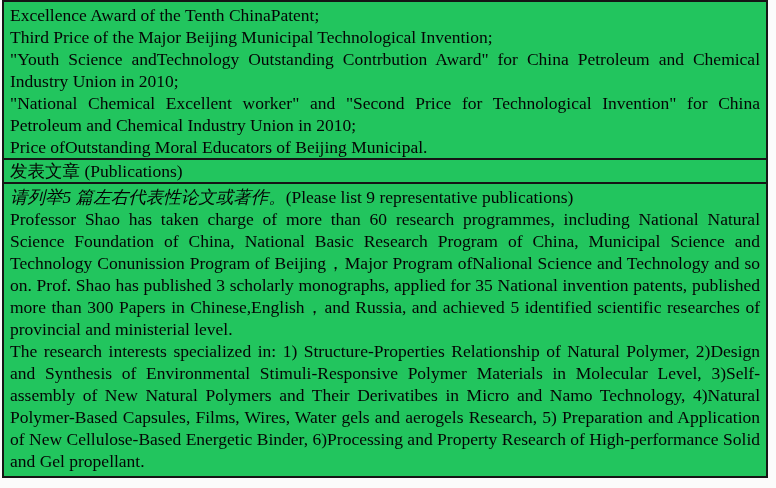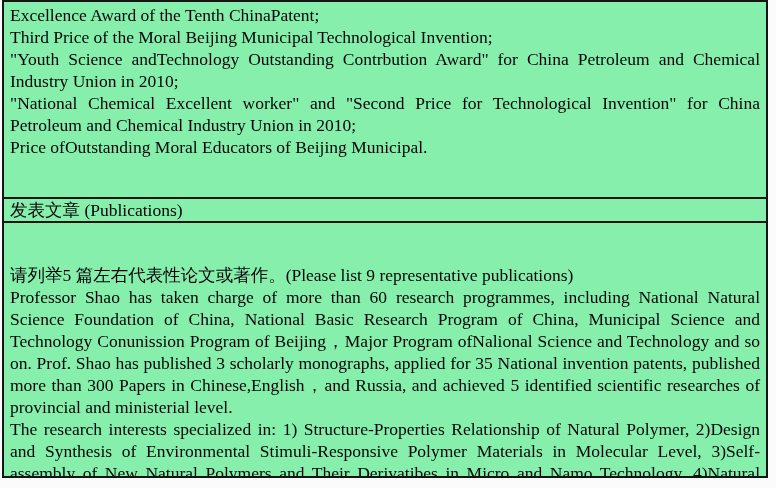--- a/index.html
+++ b/index.html
@@ -17,24 +17,23 @@
     overflow: hidden;
   }
   .doc-table {
     position: absolute;
     left: 2px;
     top: 0;
     width: 766px;
     height: 478px;
     box-sizing: border-box;
     border: 2px solid #151515;
-    background: #86efac;
+    background: #22c55e;
     display: flex;
     flex-direction: column;
-    gap: 39px;
   }
   .row {
     box-sizing: border-box;
     padding: 0 6px;
   }
   .row-awards {
     height: 156px;
     padding-top: 2px;
     overflow: hidden;
   }
@@ -57,31 +56,32 @@
   }
   .just {
     text-align: justify;
     text-justify: inter-word;
   }
   .pub-header-label {
     font-size: 17.5px;
     line-height: 22px;
   }
   .zh-italic {
+    font-style: italic;
   }
 </style>
 </head>
 <body>
 
 <div class="page">
   <div class="doc-table">
 
     <div class="row row-awards">
       <p class="just">Excellence Award of the Tenth ChinaPatent;</p>
-      <p class="just">Third Price of the Moral Beijing Municipal Technological Invention;</p>
+      <p class="just">Third Price of the Major Beijing Municipal Technological Invention;</p>
       <p class="just">"Youth Science andTechnology Outstanding Contrbution Award" for China Petroleum and Chemical Industry Union in 2010;</p>
       <p class="just">"National Chemical Excellent worker" and "Second Price for Technological Invention" for China Petroleum and Chemical Industry Union in 2010;</p>
       <p class="just">Price ofOutstanding Moral Educators of Beijing Municipal.</p>
     </div>
 
     <div class="row row-pub-header">
       <span class="pub-header-label">发表文章 (Publications)</span>
     </div>
 
     <div class="row row-pub-body">

